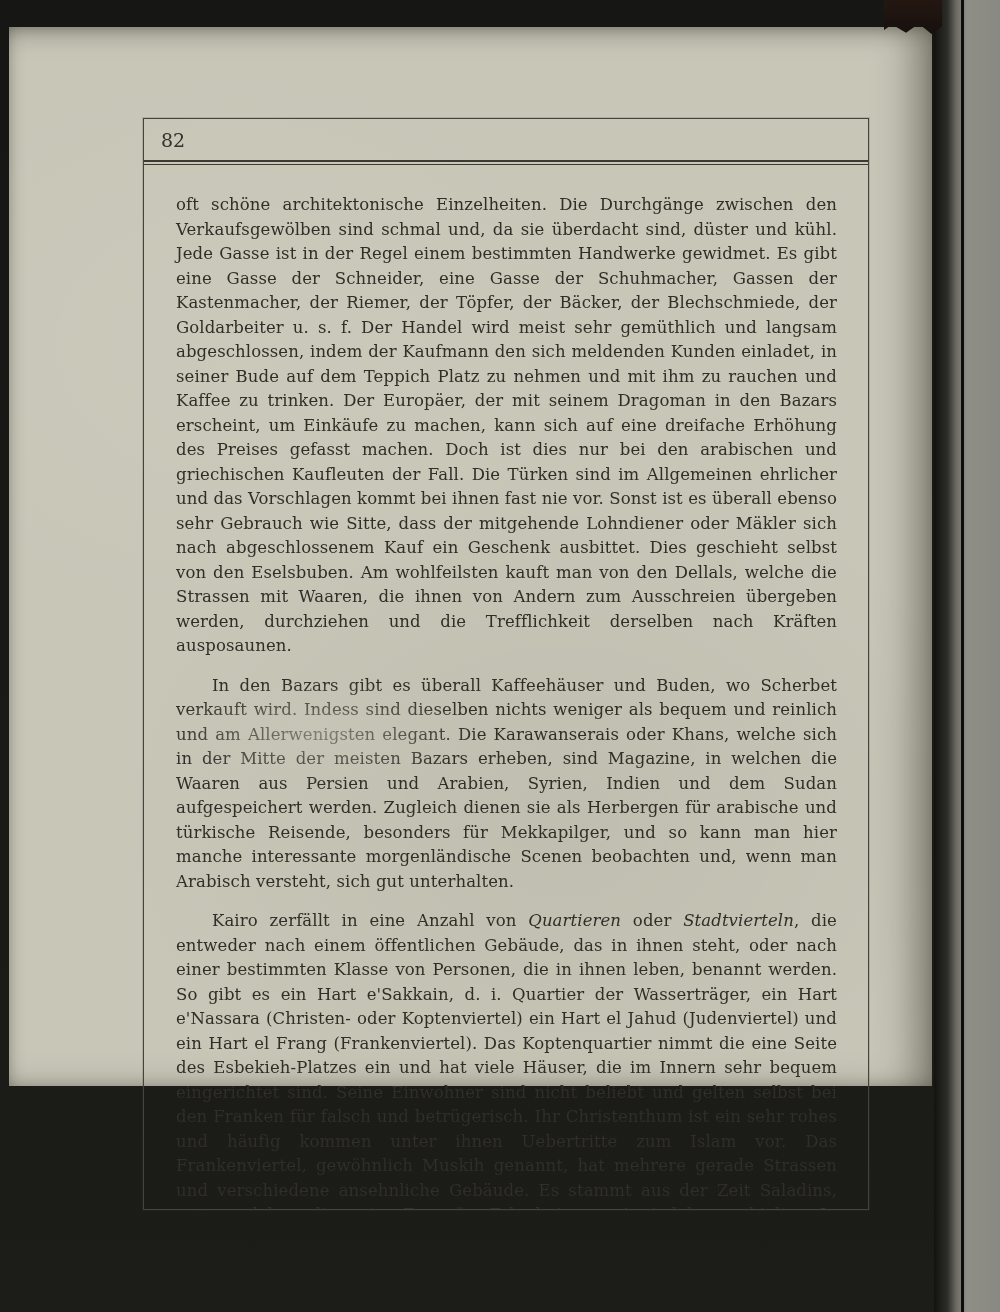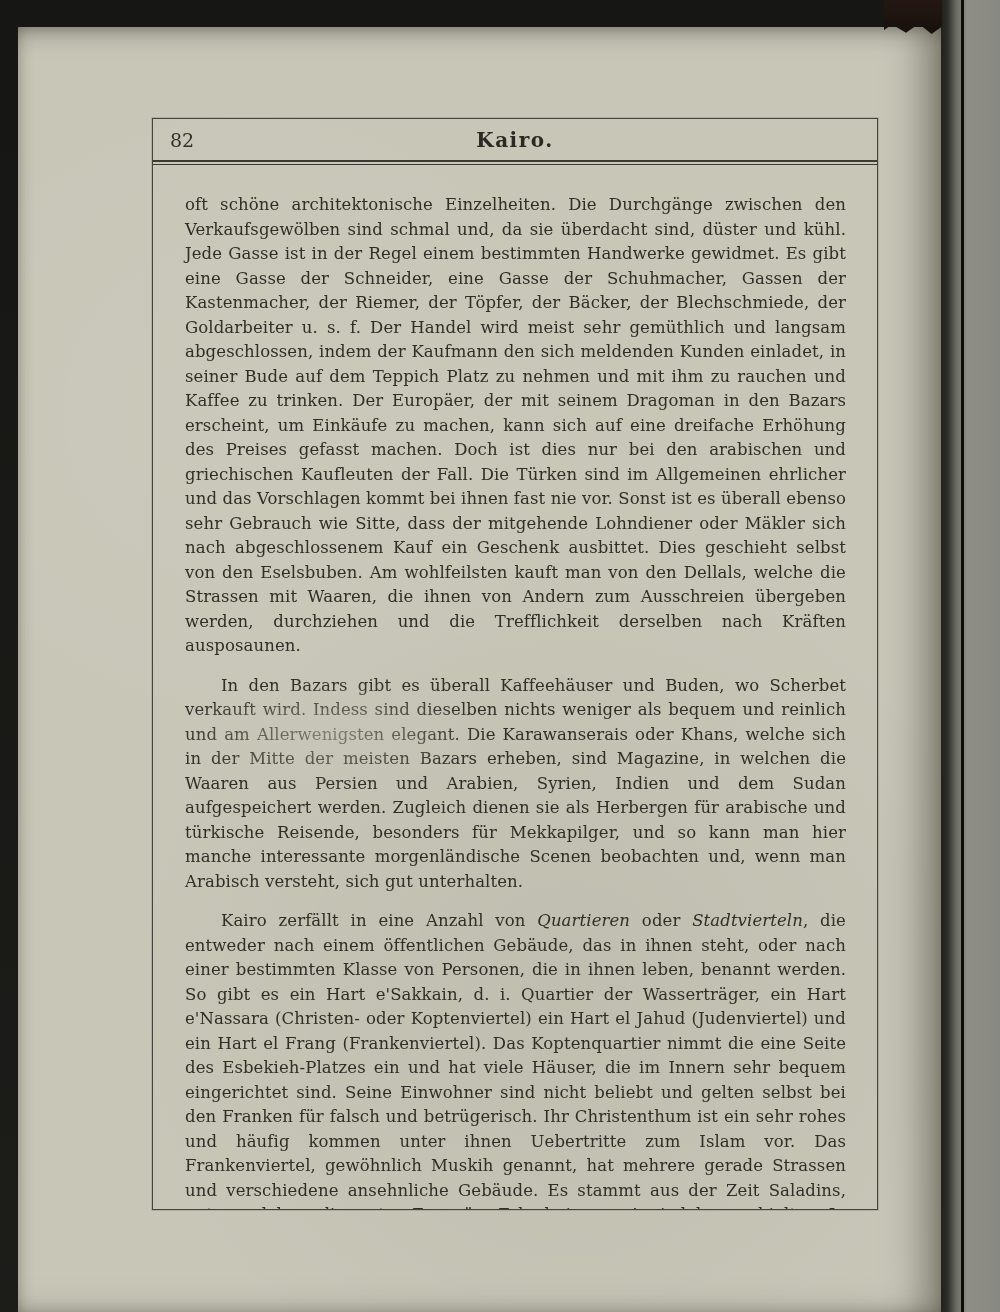--- a/index.html
+++ b/index.html
@@ -23,21 +23,21 @@
   
   .ribbon {
     position: absolute; left: 884px; top: 0; width: 58px; height: 34px;
     background: linear-gradient(to bottom, #241712, #17100d);
     clip-path: polygon(0 0,100% 0,100% 78%,82% 100%,60% 70%,38% 96%,14% 72%,0 88%);
     z-index: 4;
   }
 
   
   .page {
-    position: absolute; left: 18px; top: 27px; width: 923px; height: 1285px; z-index: 2;
+    position: absolute; left: 9px; top: 27px; width: 923px; height: 1059px; z-index: 2;
     background:
       radial-gradient(ellipse 60% 40% at 25% 30%, rgba(255,255,255,0.05), transparent 70%),
       radial-gradient(ellipse 70% 50% at 60% 75%, rgba(0,0,0,0.045), transparent 70%),
       #c7c6b7;
     box-shadow:
       inset -30px 0 42px -16px rgba(50,46,34,0.55),
       inset 0 14px 22px -14px rgba(30,28,22,0.45),
       inset 8px 0 18px -10px rgba(30,28,22,0.30),
       inset 0 -10px 20px -14px rgba(30,28,22,0.25);
   }
@@ -88,21 +88,20 @@
 <div class="binding">
   <div class="binding-line"></div>
 </div>
 
 <div class="ribbon"></div>
 
 <div class="page">
   <div class="frame">
     <div class="header">
       <span class="page-num">82</span>
-      <span class="title">Kairo.</span>
     </div>
     <div class="rule"></div>
     <div class="bodytext">
         <p class="para"><span>oft schöne architektonische Einzelheiten. Die Durchgänge zwischen den Verkaufsgewölben sind schmal und, da sie überdacht sind, düster und kühl. Jede Gasse ist in der Regel einem bestimmten Handwerke gewidmet. Es gibt eine Gasse der Schneider, eine Gasse der Schuhmacher, Gassen der Kastenmacher, der Riemer, der Töpfer, der Bäcker, der Blechschmiede, der Goldarbeiter u. s. f. Der Handel wird meist sehr gemüthlich und langsam abgeschlossen, indem der Kaufmann den sich meldenden Kunden einladet, in seiner Bude auf dem Teppich Platz zu nehmen und mit ihm zu rauchen und Kaffee zu trinken. Der Europäer, der mit seinem Dragoman in den Bazars erscheint, um Einkäufe zu machen, kann sich auf eine dreifache Erhöhung des Preises gefasst machen. Doch ist dies nur bei den arabischen und griechischen Kaufleuten der Fall. Die Türken sind im Allgemeinen ehrlicher und das Vorschlagen kommt bei ihnen fast nie vor. Sonst ist es überall ebenso sehr Gebrauch wie Sitte, dass der mitgehende Lohndiener oder Mäkler sich nach abgeschlossenem Kauf ein Geschenk ausbittet. Dies geschieht selbst von den Eselsbuben. Am wohlfeilsten kauft man von den Dellals, welche die Strassen mit Waaren, die ihnen von Andern zum Ausschreien übergeben werden, durchziehen und die Trefflichkeit derselben nach Kräften ausposaunen.</span></p>
         <p class="para indent"><span>In den Bazars gibt es überall Kaffeehäuser und Buden, wo Scherbet verkauft wird. Indess sind dieselben nichts weniger als bequem und reinlich und am Allerwenigsten elegant. Die Karawanserais oder Khans, welche sich in der Mitte der meisten Bazars erheben, sind Magazine, in welchen die Waaren aus Persien und Arabien, Syrien, Indien und dem Sudan aufgespeichert werden. Zugleich dienen sie als Herbergen für arabische und türkische Reisende, besonders für Mekkapilger, und so kann man hier manche interessante morgenländische Scenen beobachten und, wenn man Arabisch versteht, sich gut unterhalten.</span></p>
         <p class="para indent"><span>Kairo zerfällt in eine Anzahl von </span><i>Quartieren</i><span> oder </span><i>Stadtvierteln</i><span>, die entweder nach einem öffentlichen Gebäude, das in ihnen steht, oder nach einer bestimmten Klasse von Personen, die in ihnen leben, benannt werden. So gibt es ein Hart e'Sakkain, d. i. Quartier der Wasserträger, ein Hart e'Nassara (Christen- oder Koptenviertel) ein Hart el Jahud (Judenviertel) und ein Hart el Frang (Frankenviertel). Das Koptenquartier nimmt die eine Seite des Esbekieh-Platzes ein und hat viele Häuser, die im Innern sehr bequem eingerichtet sind. Seine Einwohner sind nicht beliebt und gelten selbst bei den Franken für falsch und betrügerisch. Ihr Christenthum ist ein sehr rohes und häufig kommen unter ihnen Uebertritte zum Islam vor. Das Frankenviertel, gewöhnlich Muskih genannt, hat mehrere gerade Strassen und verschiedene ansehnliche Gebäude. Es stammt aus der Zeit Saladins, unter welchem die ersten Europäer Erlaubniss zur Ansiedelung erhielten. In der Hauptstrasse ist Laden an Laden, meist mit italienischen Firmen. Doch haben auch viele Griechen, Franzosen und Deutsche hier Gewölbe. Der rothe Palast an der Esbekieh, zwischen dem Hôtel</span></p>
       </div>
   </div>
   <div class="fade"></div>
 </div>

